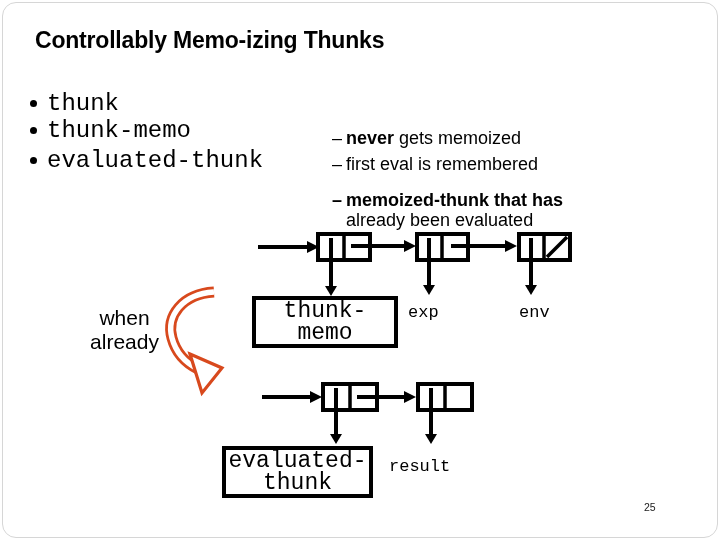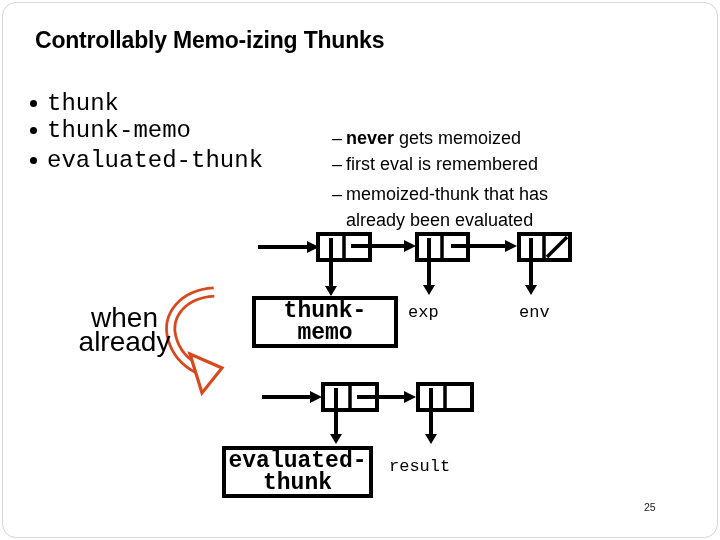--- a/index.html
+++ b/index.html
@@ -18,24 +18,24 @@
   .note-line b{font-weight:bold;}
   .dsvg{position:absolute;left:0;top:0;}
   .ln{stroke:#000;stroke-width:4;fill:none;}
   .lnt{stroke:#000;stroke-width:3.5;fill:none;}
   .cell{fill:#fff;stroke:#000;stroke-width:4;}
   .fillb{fill:#000;stroke:none;}
   .redband{fill:none;stroke-width:11;}
   .whitecore{fill:none;stroke:#fff;stroke-width:5.5;}
   .labelbox{position:absolute;border:4px solid #000;background:#fff;box-sizing:border-box;
             display:flex;flex-direction:column;align-items:center;justify-content:center;
-            font-size:23px;line-height:22px;text-align:center;white-space:nowrap;font-weight:bold;}
+            font-size:23px;line-height:22px;text-align:center;white-space:nowrap;}
   .freelabel{position:absolute;font-size:17px;line-height:24px;white-space:nowrap;}
   .when{position:absolute;left:72px;top:306px;width:105px;text-align:center;
-        font-size:28px;line-height:24px;}
+        font-size:21px;line-height:24px;}
   .pagenum{position:absolute;left:644px;top:501px;font-size:10.5px;color:#1a1a1a;}
 </style>
 </head>
 <body>
 
 <div class="slide">
   <div class="frame"></div>
 
   <div class="title">Controllably Memo-izing Thunks</div>
 
@@ -51,21 +51,21 @@
     <span class="dot"></span>
     <span class="blabel mono">evaluated-thunk</span>
   </div>
 
   <div class="note-line" style="top:95px;">
     <span class="dash">–</span><b>never</b><span> gets memoized</span>
   </div>
   <div class="note-line" style="top:121px;">
     <span class="dash">–</span><b></b><span>first eval is remembered</span>
   </div>
-  <div class="note-line" style="top:151px;">
+  <div class="note-line" style="top:157px;font-weight:bold;">
     <span class="dash">–</span><b></b><span>memoized-thunk that has</span>
   </div>
   <div class="note-line" style="top:177px;">
     <span class="dash"></span><b></b><span>already been evaluated</span>
   </div>
 
   <svg class="dsvg" width="720" height="540" viewBox="0 0 720 540">
 
     <g>
       <line class="ln" x1="258" y1="247" x2="310" y2="247"></line>

